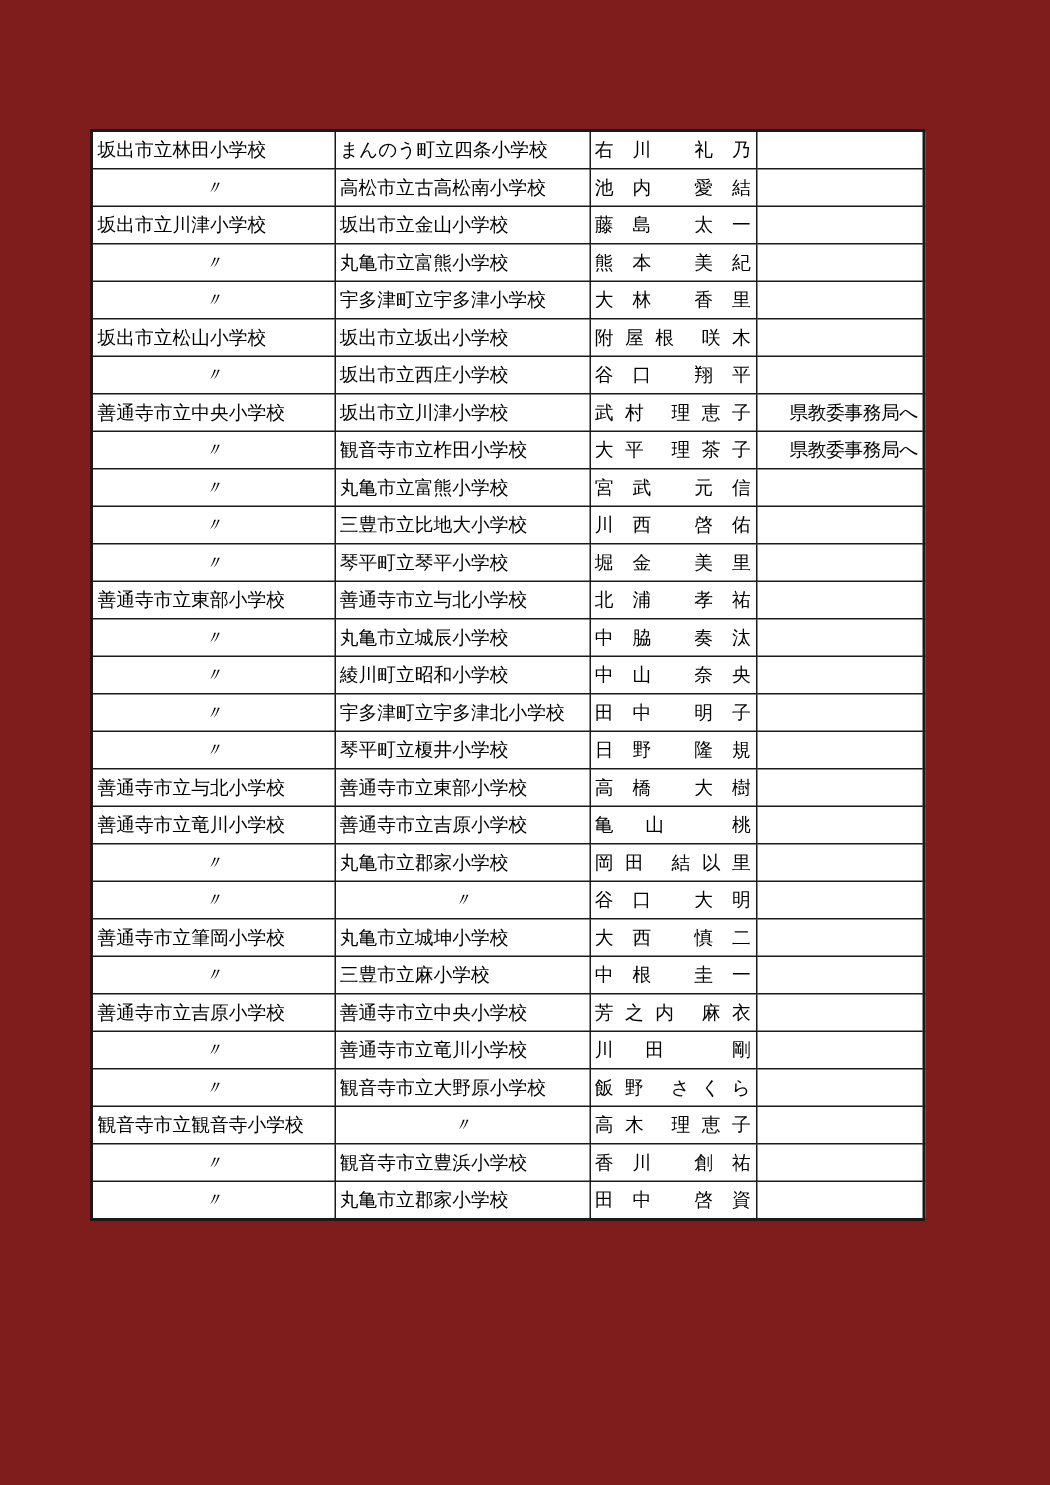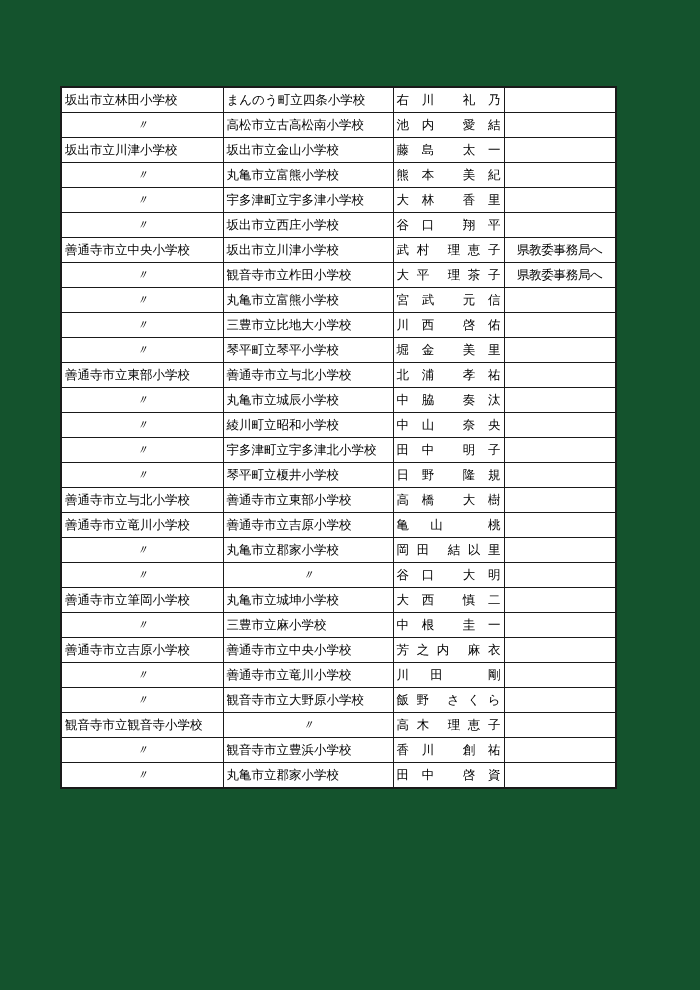--- a/index.html
+++ b/index.html
@@ -11,21 +11,21 @@
     width: 700px;
     height: 990px;
     font-family: "Liberation Serif", "DejaVu Serif", serif;
     color: #000000;
     overflow: hidden;
   }
   #page {
     position: relative;
     width: 700px;
     height: 990px;
-    background: #14532d;
+    background: #7f1d1d;
   }
   #transfer-table {
     position: absolute;
     left: 60px;
     top: 86px;
     width: 555px;
     border-collapse: collapse;
     table-layout: fixed;
     background: #ffffff;
   }
@@ -62,21 +62,21 @@
     font-style: italic;
     font-size: 11px;
   }
   td.cell-name {
     text-align: justify;
     text-align-last: justify;
     padding: 0 5px;
     font-size: 12.5px;
   }
   td.cell-note {
-    text-align: center;
+    text-align: right;
     font-size: 12px;
     letter-spacing: -0.3px;
   }
   td.cell-note:empty::after {
     content: "";
   }
 </style>
 </head>
 <body>
 
@@ -112,20 +112,26 @@
           <td class="cell-new">丸亀市立富熊小学校</td>
           <td class="cell-name">熊本 美紀</td>
           <td class="cell-note"></td>
         </tr>
         <tr>
           <td class="cell-prev ditto">〃</td>
           <td class="cell-new">宇多津町立宇多津小学校</td>
           <td class="cell-name">大林 香里</td>
           <td class="cell-note"></td>
         </tr>
+        <tr class="group-start">
+          <td class="cell-prev">坂出市立松山小学校</td>
+          <td class="cell-new">坂出市立坂出小学校</td>
+          <td class="cell-name">附屋根 咲木</td>
+          <td class="cell-note"></td>
+        </tr>
         <tr>
           <td class="cell-prev ditto">〃</td>
           <td class="cell-new">坂出市立西庄小学校</td>
           <td class="cell-name">谷口 翔平</td>
           <td class="cell-note"></td>
         </tr>
         <tr class="group-start">
           <td class="cell-prev">善通寺市立中央小学校</td>
           <td class="cell-new">坂出市立川津小学校</td>
           <td class="cell-name">武村 理恵子</td>

